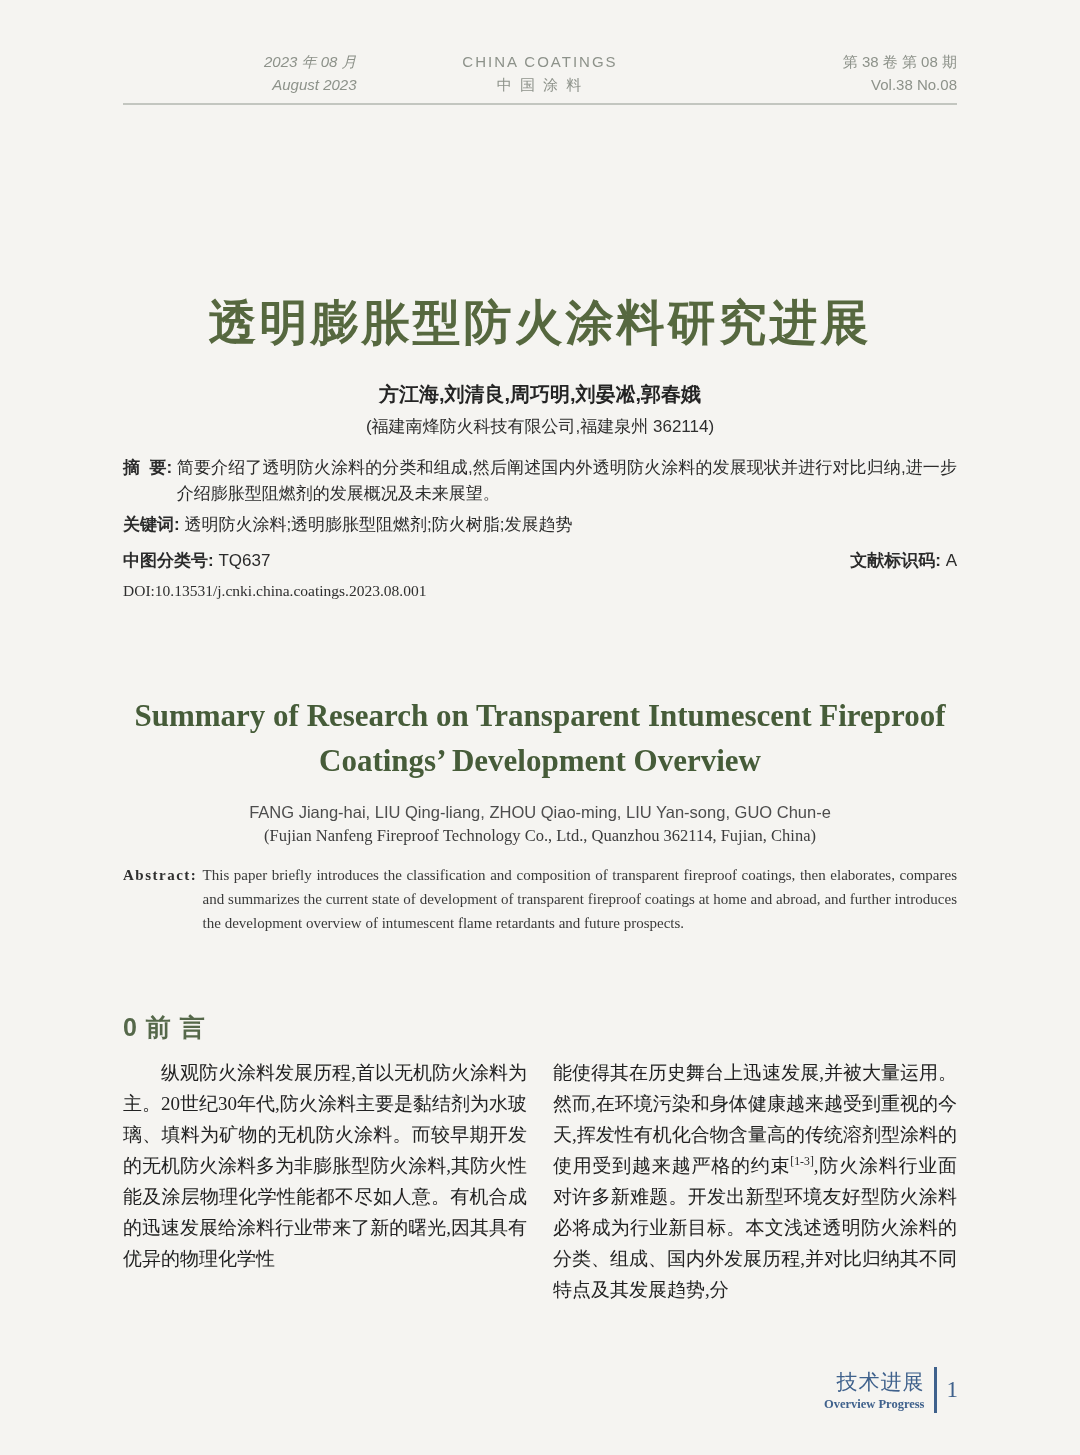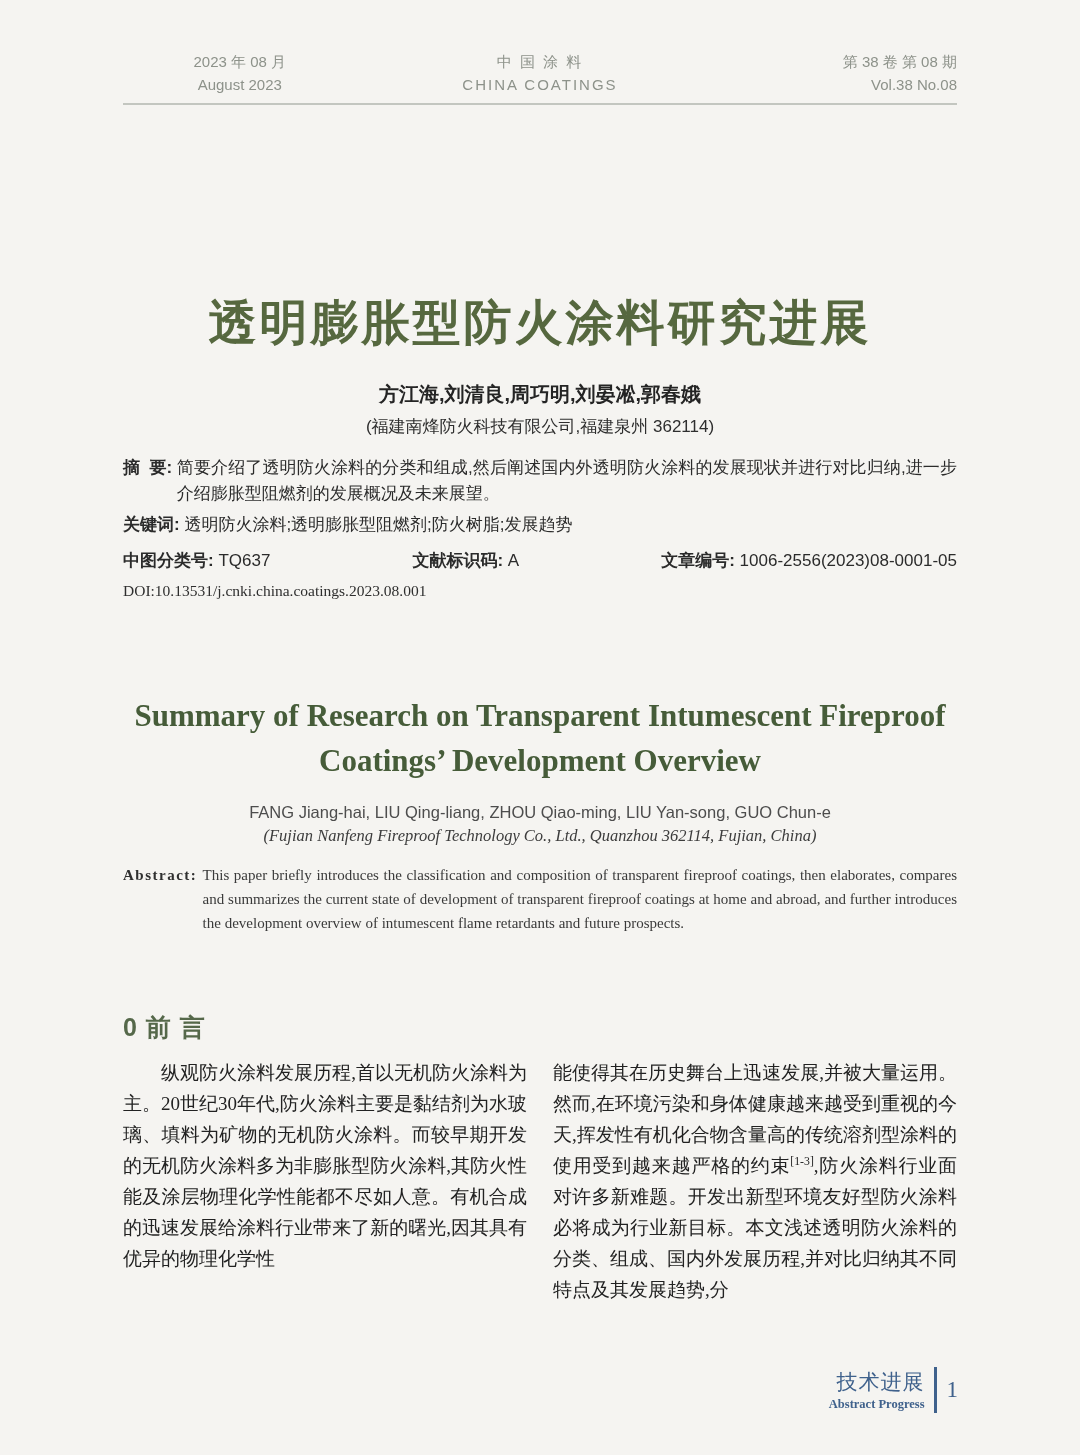--- a/index.html
+++ b/index.html
@@ -21,21 +21,21 @@
     display: flex;
     justify-content: space-between;
     align-items: flex-end;
     padding-top: 50px;
     padding-bottom: 6px;
     border-bottom: 2px solid #c3c6c0;
     color: #8d928a;
     font-size: 15px;
     line-height: 1.55;
   }
-  .hdr-col.left   { text-align: center;   width: 28%; }
+  .hdr-col.left   { text-align: right;   width: 28%; font-style: italic; }
   .hdr-col.center { text-align: center; width: 44%; letter-spacing: 2px; }
   .hdr-col.right  { text-align: right;  width: 28%; }
 
   
   .title-cn {
     margin-top: 186px;
     text-align: center;
     font-size: 48px;
     font-weight: 700;
     letter-spacing: 3px;
@@ -95,21 +95,20 @@
   .authors-en {
     margin-top: 19px;
     text-align: center;
     font-size: 16.5px;
     color: #4d4d4d;
   }
   .affil-en {
     margin-top: 4px;
     text-align: center;
     font-family: "Liberation Serif", "DejaVu Serif", serif;
-    font-style: italic;
     font-size: 16.5px;
     color: #3c3c3c;
   }
   .abstract-en {
     margin-top: 17px;
     display: flex;
     font-family: "Liberation Serif", "DejaVu Serif", serif;
     font-size: 15px;
     line-height: 1.62;
     color: #3a3a3a;
@@ -185,22 +184,22 @@
 
 <div class="page">
   <div class="content">
 
     <header class="page-header">
       <div class="hdr-col left">
         <div>2023 年 08 月</div>
         <div>August 2023</div>
       </div>
       <div class="hdr-col center">
+        <div>CHINA COATINGS</div>
         <div>中 国 涂 料</div>
-        <div>CHINA COATINGS</div>
       </div>
       <div class="hdr-col right">
         <div>第 38 卷  第 08 期</div>
         <div>Vol.38  No.08</div>
       </div>
     </header>
 
     <h1 class="title-cn">透明膨胀型防火涂料研究进展</h1>
 
     <div class="authors-cn">方江海,刘清良,周巧明,刘晏凇,郭春娥</div>
@@ -214,23 +213,20 @@
     <div class="keywords-cn">
       <span class="lbl">关键词: </span><span>透明防火涂料;透明膨胀型阻燃剂;防火树脂;发展趋势</span>
     </div>
 
     <div class="class-row">
       <div>
         <span class="lbl">中图分类号: </span><span>TQ637</span>
       </div>
       <div>
         <span class="lbl">文献标识码: </span><span>A</span>
-      </div>
-      <div>
-        <span class="lbl">文章编号: </span><span>1006-2556(2023)08-0001-05</span>
       </div>
     </div>
 
     <div class="doi-line">DOI:10.13531/j.cnki.china.coatings.2023.08.001</div>
 
     <h2 class="title-en">
       <span>Summary of Research on Transparent Intumescent Fireproof</span><br>
       <span>Coatings’ Development Overview</span>
     </h2>
 
@@ -252,18 +248,18 @@
       <div class="col">
         <p><span>能使得其在历史舞台上迅速发展,并被大量运用。然而,在环境污染和身体健康越来越受到重视的今天,挥发性有机化合物含量高的传统溶剂型涂料的使用受到越来越严格的约束</span><sup class="ref">[1-3]</sup><span>,防火涂料行业面对许多新难题。开发出新型环境友好型防火涂料必将成为行业新目标。本文浅述透明防火涂料的分类、组成、国内外发展历程,并对比归纳其不同特点及其发展趋势,分</span></p>
       </div>
     </div>
 
   </div>
 
   <div class="page-footer">
     <div class="footer-labels">
       <div class="footer-cn">技术进展</div>
-      <div class="footer-en">Abstract Progress</div>
+      <div class="footer-en">Overview Progress</div>
     </div>
     <div class="footer-bar"></div>
     <div class="footer-page">1</div>
   </div>
 </div>
 
 </body></html>

